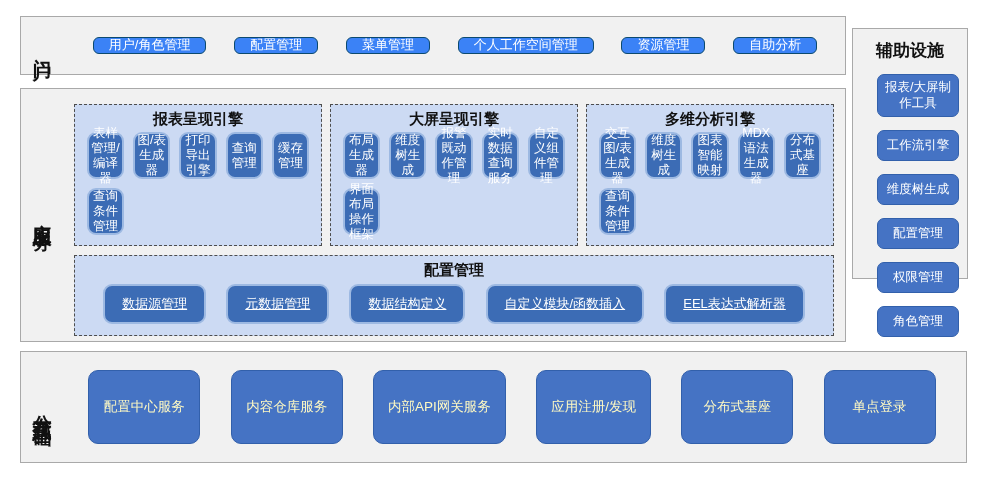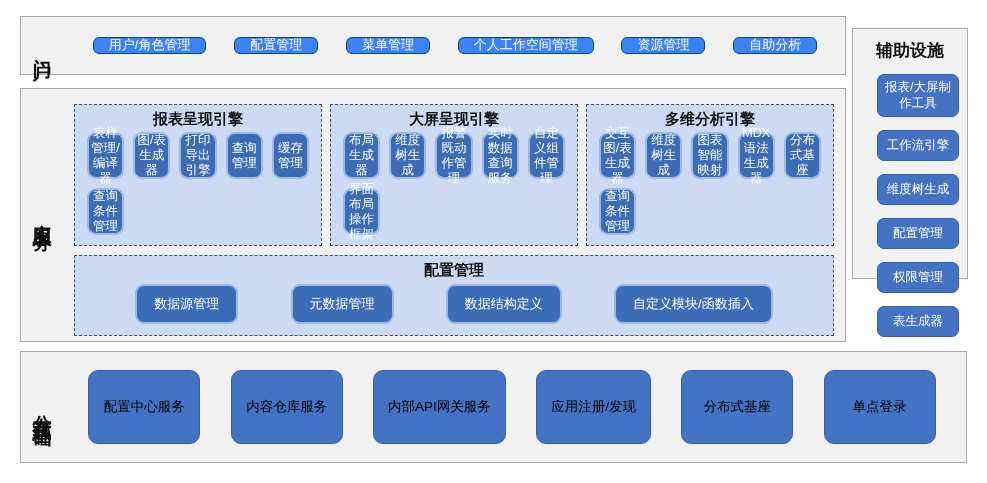--- a/index.html
+++ b/index.html
@@ -56,31 +56,31 @@
     position:absolute; left:53px; top:166px; width:760px; height:81px;
     background:#ccdaf3; border:1px dashed #4d4d4d;
   }
   #config-row {
     display:flex; justify-content:space-evenly; align-items:center; margin-top:3px;
     padding:0 8px;
   }
   .config-btn {
     height:40px; display:flex; align-items:center; justify-content:center;
     background:#3c6cb5; border:2px solid #9db9e2; border-radius:9px;
-    color:#fff; font-size:13px; padding:0 17px; white-space:nowrap;
+    color:#fff; font-size:13px; padding:0 17px; white-space:nowrap;text-decoration:underline;
   }
   
   #sec-dist { left:20px; top:351px; width:947px; height:112px; }
   #dist-row {
     position:absolute; left:45px; right:8px; top:0; bottom:0;
     display:flex; align-items:center; justify-content:space-evenly; gap:8px;
   }
   .dist-btn {
     height:74px; min-width:112px; padding:0 14px; border-radius:10px;
-    background:#4573c4; border:1px solid #3260ab; color:#000000; font-size:13.5px;
+    background:#4573c4; border:1px solid #3260ab; color:#fef9c3; font-size:13.5px;
     display:flex; align-items:center; justify-content:center; white-space:nowrap;
   }
   
   #sec-aux { left:852px; top:28px; width:116px; height:251px; }
   #aux-title {
     text-align:center; font-weight:bold; font-size:17px; color:#111; padding-top:10px;
   }
   #aux-col {
     display:flex; flex-direction:column; align-items:stretch; gap:13px;
     padding:12px 8px 0 24px;
@@ -147,20 +147,21 @@
       </div>
     </div>
 
     <div id="config-panel">
       <div class="panel-title">配置管理</div>
       <div id="config-row">
         <div class="config-btn">数据源管理</div>
         <div class="config-btn">元数据管理</div>
         <div class="config-btn">数据结构定义</div>
         <div class="config-btn">自定义模块/函数插入</div>
+        <div class="config-btn">EEL表达式解析器</div>
       </div>
     </div>
   </div>
 
   <div class="section" id="sec-dist">
     <div class="v-text">分布式基础</div>
     <div id="dist-row">
       <div class="dist-btn">配置中心服务</div>
       <div class="dist-btn">内容仓库服务</div>
       <div class="dist-btn">内部API网关服务</div>
@@ -171,17 +172,17 @@
   </div>
 
   <div class="section" id="sec-aux">
     <div id="aux-title">辅助设施</div>
     <div id="aux-col">
       <div class="aux-btn">报表/大屏制作工具</div>
       <div class="aux-btn">工作流引擎</div>
       <div class="aux-btn">维度树生成</div>
       <div class="aux-btn">配置管理</div>
       <div class="aux-btn">权限管理</div>
-      <div class="aux-btn">表生成器</div>
+      <div class="aux-btn">角色管理</div>
     </div>
   </div>
 
 </div>
 
 </body></html>

